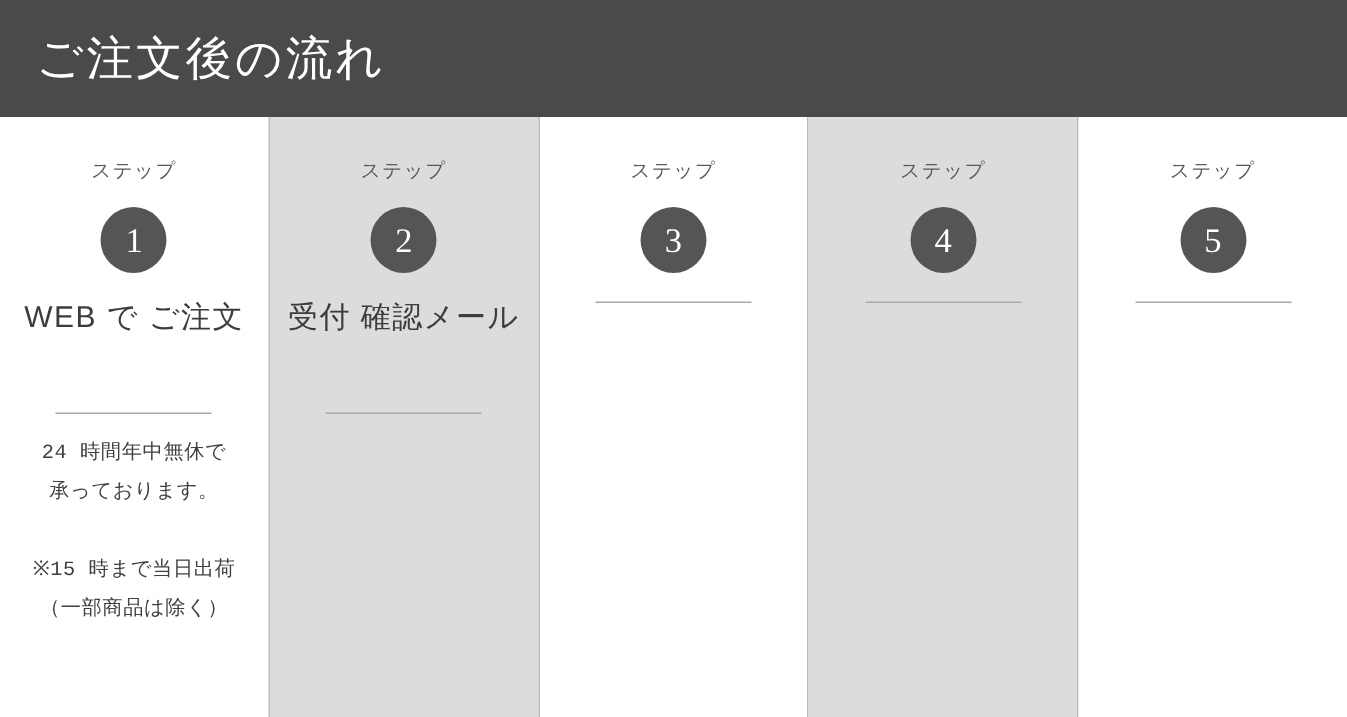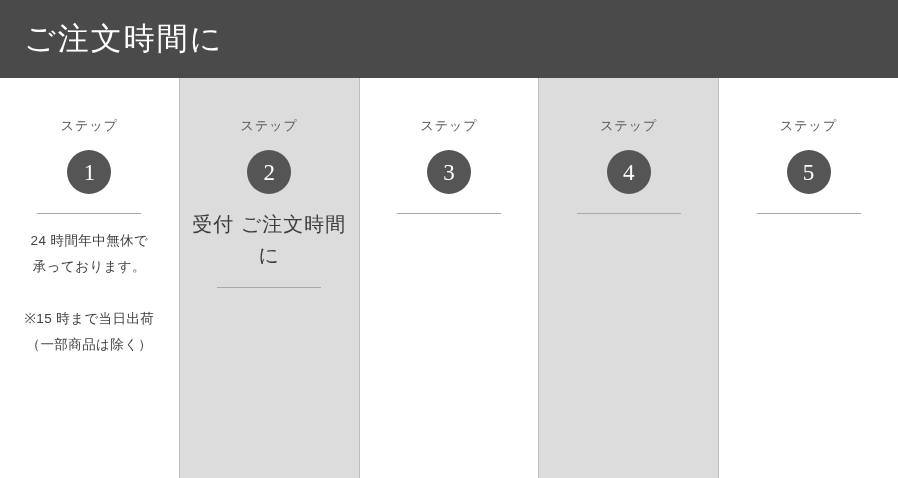--- a/index.html
+++ b/index.html
@@ -49,21 +49,21 @@
     height: 400px;
     display: flex;
     box-sizing: border-box;
   }
   .step {
     position: relative;
     flex: 1 1 0;
     box-sizing: border-box;
     border-right: 1px solid #bdbdbd;
     background: #ffffff;
-    padding-top: 40px;
+    padding-top: 28px;
   }
   .step:last-child {
     border-right: none;
   }
   .step.shaded {
     background: #dcdcdc;
   }
 
   
   .connector {
@@ -126,55 +126,58 @@
 
   .step-desc {
     margin-top: 14px;
     text-align: center;
     font-size: 13.5px;
     color: #3f3f3f;
     line-height: 26px;
     letter-spacing: 0.4px;
     padding: 0 10px;
     white-space: pre-line;
+    font-family: Liberation Mono, monospace;
   }
 </style>
 </head>
 <body>
 
 <div id="page">
 
   <div class="header">
-    <div class="header-title">ご注文時間に</div>
+    <div class="header-title">ご注文後の流れ</div>
   </div>
 
   <div class="steps">
 
     <div class="connector"></div>
 
     <div class="step">
       <div class="step-label">ステップ</div>
       <div class="circle-wrap">
         <div class="circle">1</div>
       </div>
+      <div class="step-title">WEB で
+ご注文</div>
       <div class="divider"></div>
       <div class="step-desc">24 時間年中無休で
 承っております。
 
 ※15 時まで当日出荷
 （一部商品は除く）</div>
     </div>
 
     <div class="step shaded">
       <div class="step-label">ステップ</div>
       <div class="circle-wrap">
         <div class="circle">2</div>
       </div>
       <div class="step-title">受付
-ご注文時間に</div>
+確認メール</div>
       <div class="divider"></div>
     </div>
 
     <div class="step">
       <div class="step-label">ステップ</div>
       <div class="circle-wrap">
         <div class="circle">3</div>
       </div>
       <div class="divider"></div>
     </div>

